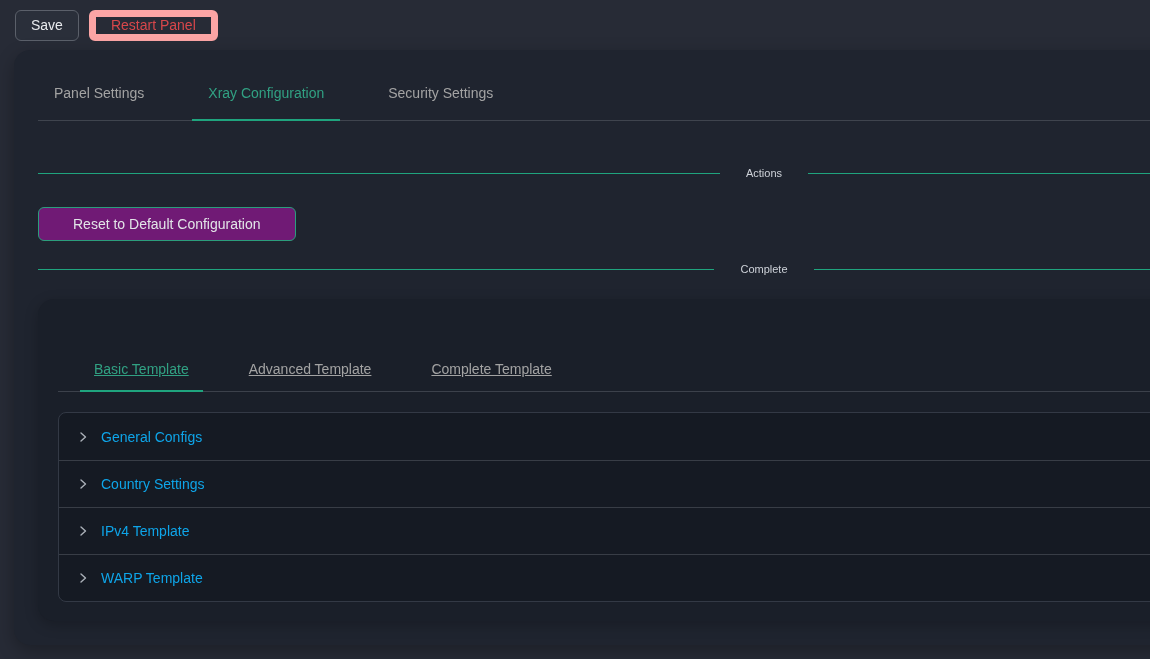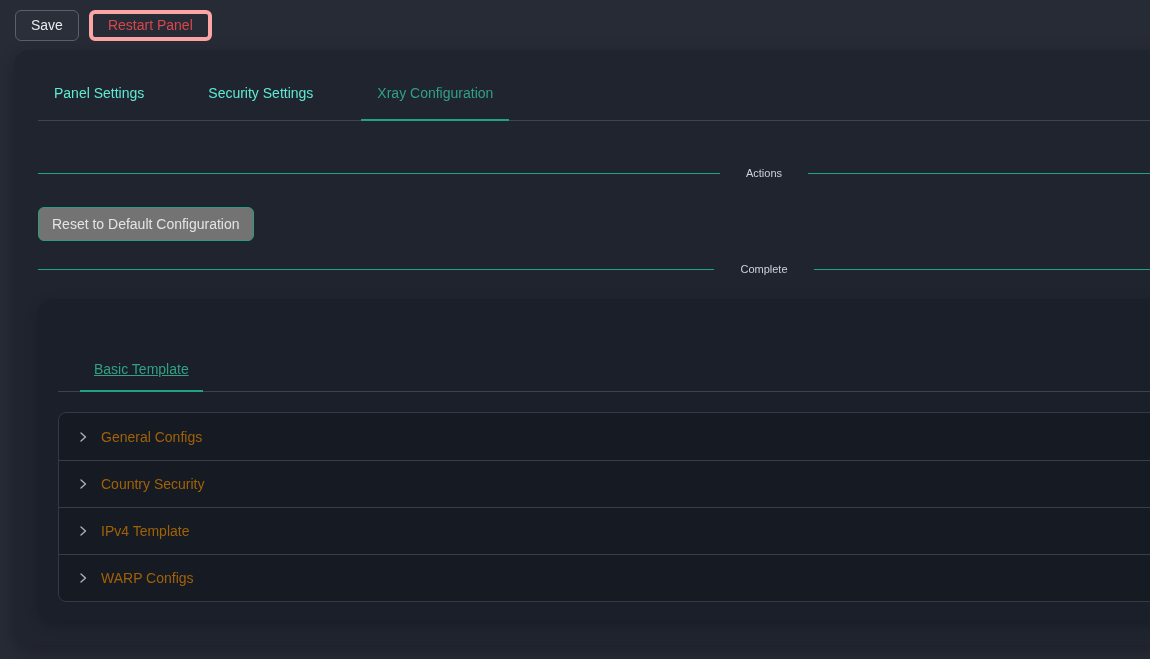--- a/index.html
+++ b/index.html
@@ -22,21 +22,21 @@
     display: inline-flex; align-items: center; justify-content: center;
     cursor: pointer; background: transparent;
   }
   .btn-save {
     background: #2a2f3a;
     border: 1px solid #5b606a;
     color: #e8eaed;
   }
   .btn-restart {
     background: transparent;
-    border: 4px solid #fca5a5;
+    border: 7px solid #fca5a5;
     color: #d8474b;
   }
 
   
   .main-card {
     position: absolute; left: 14px; top: 50px;
     width: 1500px; height: 595px;
     background: #1f242f;
     border-radius: 16px;
     box-shadow: 0 6px 18px rgba(0,0,0,0.28);
@@ -48,21 +48,21 @@
     display: flex;
     border-bottom: 1px solid #3f444e;
     position: relative;
   }
   .tab {
     position: relative;
     padding: 0 16px;
     height: 54px;
     display: flex; align-items: center;
     font-size: 14px;
-    color: #5eead4;
+    color: #a3a3a3;
     cursor: pointer;
     margin-right: 32px;
     white-space: nowrap;
   }
   .tab.active { color: #31a183; }
   .tab.active::after {
     content: "";
     position: absolute; left: 0; right: 0; bottom: -1px;
     height: 2px;
     background: #1fa47e;
@@ -82,23 +82,23 @@
   .divider .divider-text {
     padding: 0 26px;
     font-size: 11px;
     color: #ced2d9;
     white-space: nowrap;
   }
 
   
   .reset-row { margin-top: 22px; }
   .btn-reset {
-    height: 34px; padding: 0 13px;
+    height: 34px; padding: 0 34px;
     border-radius: 6px;
-    background: #737373;
+    background: #701a75;
     border: 1px solid #2c9d7c;
     color: #e2e5e8;
     font-size: 14px;
     display: inline-flex; align-items: center;
     cursor: pointer;
   }
 
   
   .inner-card {
     margin-top: 18px;
@@ -134,37 +134,37 @@
   .chevron {
     width: 12px; height: 12px;
     margin-right: 12px;
     display: inline-flex; align-items: center; justify-content: center;
     color: #aab0b8;
     flex: 0 0 auto;
   }
   .chevron svg { display: block; }
   .collapse-label {
     font-size: 14px;
-    color: #a16207;
+    color: #0ea5e9;
   }
 </style>
 </head>
 <body>
 
 <div class="topbar">
   <button class="btn btn-save">Save</button>
   <button class="btn btn-restart">Restart Panel</button>
 </div>
 
 <div class="main-card">
 
   <div class="tabs-nav">
     <div class="tab">Panel Settings</div>
+    <div class="tab active">Xray Configuration</div>
     <div class="tab">Security Settings</div>
-    <div class="tab active">Xray Configuration</div>
   </div>
 
   <div class="divider divider-actions">
     <span class="line"></span>
     <span class="divider-text">Actions</span>
     <span class="line"></span>
   </div>
 
   <div class="reset-row">
     <button class="btn-reset">Reset to Default Configuration</button>
@@ -173,55 +173,57 @@
   <div class="divider divider-templates">
     <span class="line"></span>
     <span class="divider-text">Complete</span>
     <span class="line"></span>
   </div>
 
   <div class="inner-card">
 
     <div class="inner-tabs">
       <div class="tab active">Basic Template</div>
+      <div class="tab">Advanced Template</div>
+      <div class="tab">Complete Template</div>
     </div>
 
     <div class="collapse">
 
       <div class="collapse-row">
         <span class="chevron">
           <svg width="12" height="12" viewBox="0 0 12 12" fill="none">
             <path d="M4 2 L8.5 6 L4 10" stroke="currentColor" stroke-width="1.4" stroke-linecap="round" stroke-linejoin="round"></path>
           </svg>
         </span>
         <span class="collapse-label">General Configs</span>
       </div>
 
       <div class="collapse-row">
         <span class="chevron">
           <svg width="12" height="12" viewBox="0 0 12 12" fill="none">
             <path d="M4 2 L8.5 6 L4 10" stroke="currentColor" stroke-width="1.4" stroke-linecap="round" stroke-linejoin="round"></path>
           </svg>
         </span>
-        <span class="collapse-label">Country Security</span>
+        <span class="collapse-label">Country Settings</span>
       </div>
 
       <div class="collapse-row">
         <span class="chevron">
           <svg width="12" height="12" viewBox="0 0 12 12" fill="none">
             <path d="M4 2 L8.5 6 L4 10" stroke="currentColor" stroke-width="1.4" stroke-linecap="round" stroke-linejoin="round"></path>
           </svg>
         </span>
         <span class="collapse-label">IPv4 Template</span>
       </div>
 
       <div class="collapse-row">
         <span class="chevron">
           <svg width="12" height="12" viewBox="0 0 12 12" fill="none">
             <path d="M4 2 L8.5 6 L4 10" stroke="currentColor" stroke-width="1.4" stroke-linecap="round" stroke-linejoin="round"></path>
           </svg>
         </span>
-        <span class="collapse-label">WARP Configs</span>
+        <span class="collapse-label">WARP Template</span>
       </div>
 
     </div>
   </div>
 </div>
 
 </body></html>

